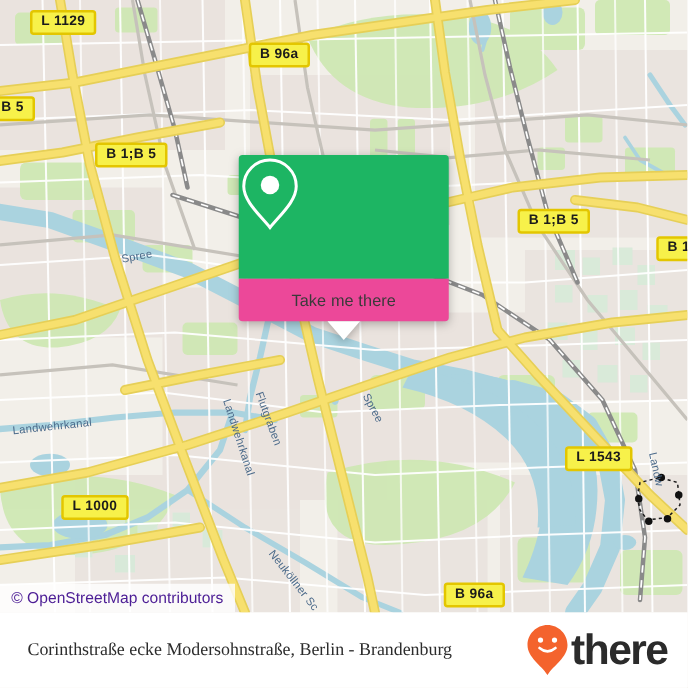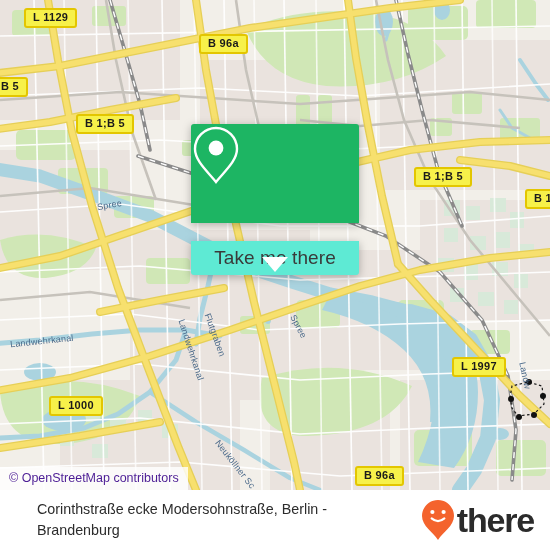--- a/index.html
+++ b/index.html
@@ -69,30 +69,29 @@
   }
   .callout-top {
     background: #1db563;
     height: 99px;
     border-radius: 3px 3px 0 0;
     display: flex;
     align-items: center;
     justify-content: center;
   }
   .callout-bottom {
-    background: #5eead4;
+    background: #ec4899;
     height: 34px;
     border-radius: 0 0 3px 3px;
     display: flex;
     align-items: center;
     justify-content: center;
     color: #3a3a3a;
-    font-size: 19px;
+    font-size: 13px;
     letter-spacing: .1px;
-    margin-top: 18px;
   }
   .callout-tail {
     position: absolute;
     left: 50%; top: 133px;
     margin-left: -13px;
     width: 0; height: 0;
     border-left: 13px solid transparent;
     border-right: 13px solid transparent;
     border-top: 15px solid #ffffff;
   }
@@ -108,22 +107,21 @@
   }
   .footer-title {
     position: absolute;
     left: 22px; top: 0;
     width: 360px; height: 60px;
     display: flex;
     align-items: center;
     color: #2c2c2c;
     font-size: 14.3px;
     line-height: 21px;
-    font-family: Liberation Sans, sans-serif;
-    margin-left: 15px;
+    font-family: Liberation Serif, serif;
   }
   .brand {
     position: absolute;
     right: 16px; top: 0;
     height: 60px;
     display: flex;
     align-items: center;
     gap: 2px;
   }
   .brand-word {
@@ -336,21 +334,21 @@
 
       </g>
     </svg>
 
     <div class="shield" style="left:24px;  top:8px;">L 1129</div>
     <div class="shield" style="left:199px; top:34px;">B 96a</div>
     <div class="shield" style="left:-8px;  top:77px;">B 5</div>
     <div class="shield" style="left:76px;  top:114px;">B 1;B 5</div>
     <div class="shield" style="left:414px; top:167px;">B 1;B 5</div>
     <div class="shield" style="left:525px; top:189px;">B 1</div>
-    <div class="shield" style="left:452px; top:357px;">L 1997</div>
+    <div class="shield" style="left:452px; top:357px;">L 1543</div>
     <div class="shield" style="left:49px;  top:396px;">L 1000</div>
     <div class="shield" style="left:355px; top:466px;">B 96a</div>
 
     <div class="maplabel water" style="left:97px;  top:200px; transform:rotate(-10deg);">Spree</div>
     <div class="maplabel water" style="left:10px;  top:336px; transform:rotate(-6deg);">Landwehrkanal</div>
     <div class="maplabel water" style="left:186px; top:318px; transform:rotate(72deg); transform-origin:left top;">Landwehrkanal</div>
     <div class="maplabel water" style="left:212px; top:312px; transform:rotate(70deg); transform-origin:left top;">Flutgraben</div>
     <div class="maplabel water" style="left:297px; top:313px; transform:rotate(62deg); transform-origin:left top;">Spree</div>
     <div class="maplabel water" style="left:221px; top:438px; transform:rotate(52deg); transform-origin:left top;">Neuköllner Sc</div>
     <div class="maplabel water" style="left:527px; top:361px; transform:rotate(78deg); transform-origin:left top;">Landw</div>

